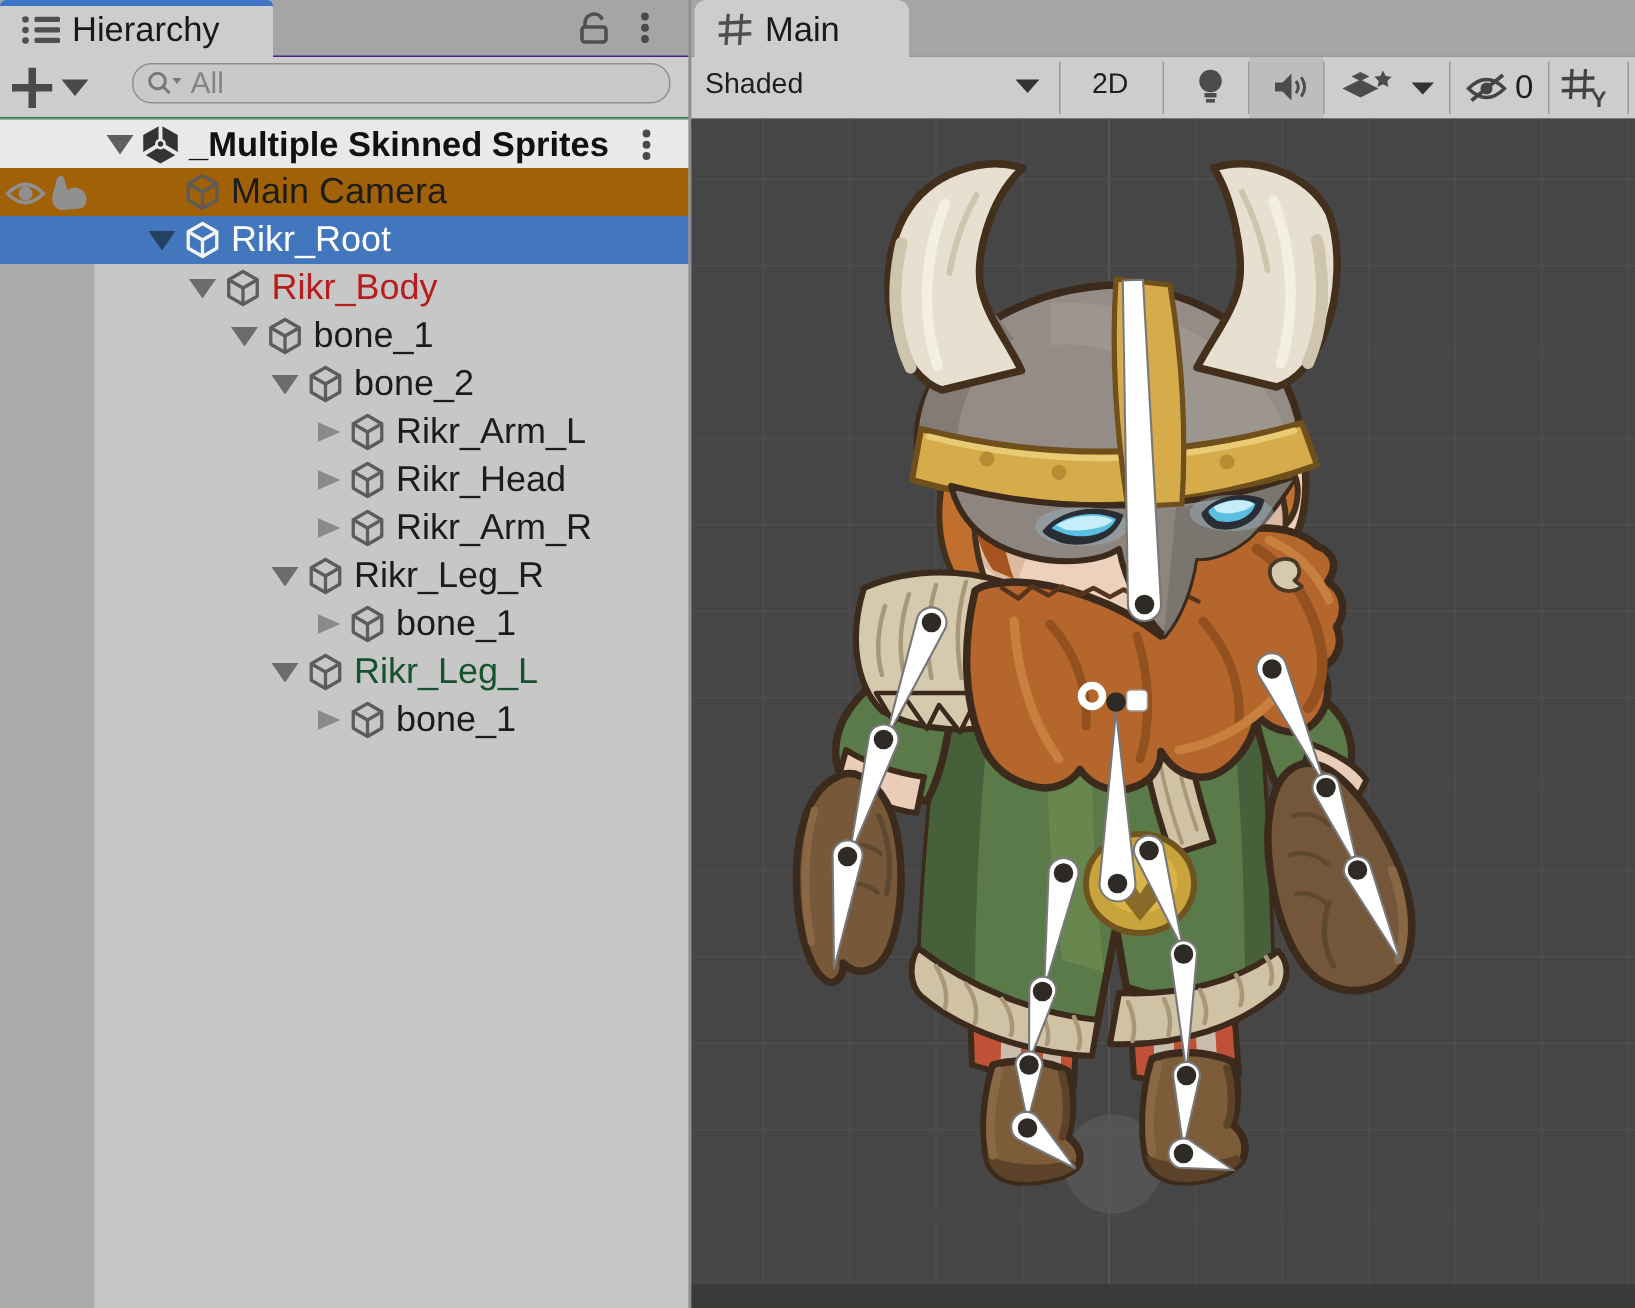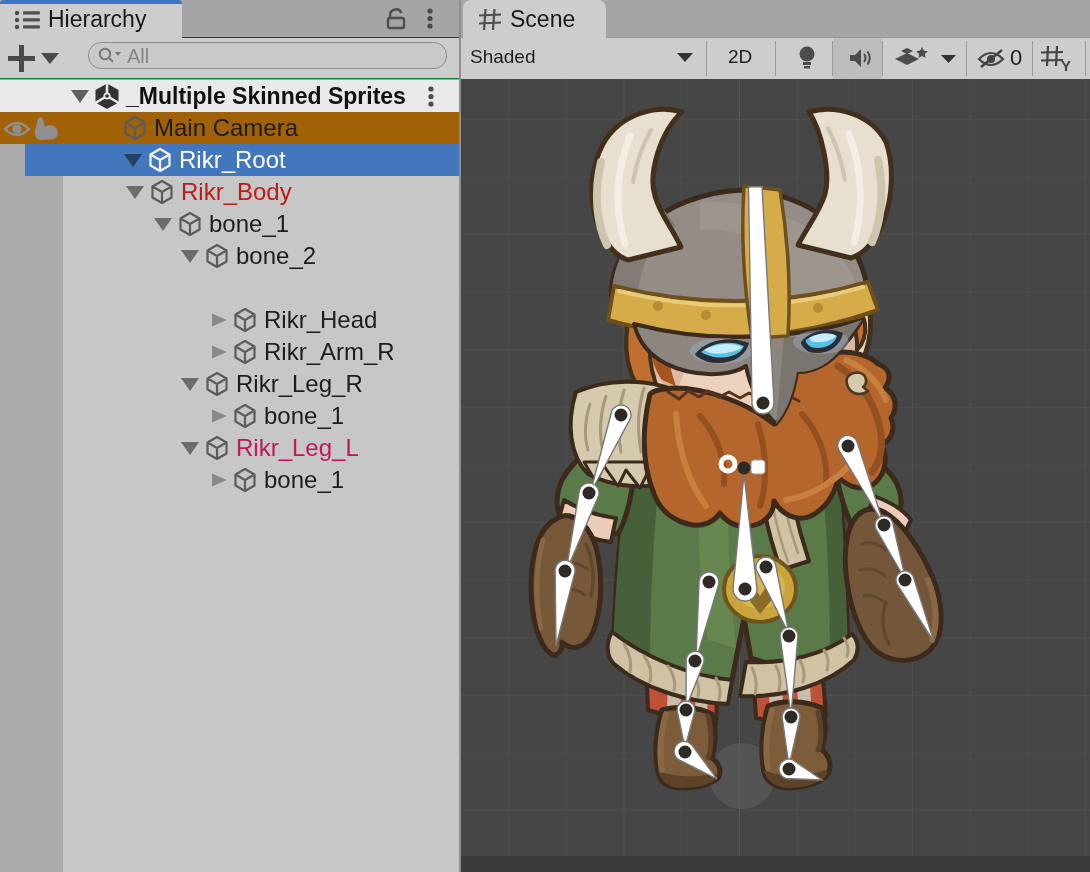--- a/index.html
+++ b/index.html
@@ -10,21 +10,21 @@
 #ltab .blue { position:absolute; left:0; top:0; width:100%; height:4px; background:#3d74c6; border-radius:6px 6px 0 0; }
 .tabtxt { position:absolute; top:6px; font-size:23px; color:#191919; }
 #ltools { position:absolute; left:0; top:38px; width:459px; height:41px; background:#cdcdcd; border-bottom:1px solid #15803d; }
 #search { position:absolute; left:88px; top:4px; width:359px; height:27px; background:#c9c9c9; border:1.5px solid #8f8f8f; border-radius:13px; }
 #search .ph { position:absolute; left:38px; top:2px; font-size:20px; color:#858585; }
 #tree { position:absolute; left:0; top:80px; width:459px; height:792px; background:#c7c7c7;text-decoration:underline; }
 #gutter { position:absolute; left:0; top:0; width:63px; height:792px; background:#ababab; }
 .row { position:absolute; left:0; width:459px; height:32px; }
 .row.hdr { background:#e9e9e9; }
 .row.cam { background:#a16207; }
-.row.sel { background:#4377bd;margin-left:25px; }
+.row.sel { background:#4377bd; }
 .lbl { position:absolute; top:2px; font-size:24px; white-space:nowrap; }
 #right { position:absolute; left:461px; top:0; width:629px; height:872px; }
 #rtabs { position:absolute; left:0; top:0; width:629px; height:38px; background:#a5a5a5; border-bottom:1px solid #9a9a9a; }
 #rtab { position:absolute; left:2px; top:0; width:143px; height:38px; background:#cdcdcd; border-radius:8px 8px 0 0; }
 #rtools { position:absolute; left:0; top:38px; width:629px; height:47px; background:#cdcdcd; border-bottom:5px solid #7f1d1d; }
 .sep { position:absolute; top:3px; width:1px; height:35px; background:#9b9b9b; }
 .ttxt { position:absolute; top:8px; font-size:19px; color:#1e1e1e; }
 #divider { position:absolute; left:459px; top:0; width:2px; height:872px; background:#8f8f8f; }
 #scene { position:absolute; left:0; top:79px; width:629px; height:793px; background:#464646; }
 .bn { fill:#ffffff; stroke:#787878; stroke-width:1.4; }
@@ -149,20 +149,30 @@
 <div class="row " style="top:160px">
         <svg class="ic" style="left:181.4px;top:10px" width="18" height="13">
           <polygon points="0,0 18,0 9,13" fill="#6c6c6c"></polygon>
         </svg>
         <svg class="ic" style="left:203px;top:2px" width="28" height="28" viewBox="0 0 28 28">
           <polygon points="14,3 23.5,8.5 23.5,19.5 14,25 4.5,19.5 4.5,8.5" fill="none" stroke="#5c5c5c" stroke-width="2.2" stroke-linejoin="round"></polygon>
           <path d="M4.5 8.5 L14 14 L23.5 8.5 M14 14 L14 25" fill="none" stroke="#5c5c5c" stroke-width="2.2"></path>
         </svg>
         <span class="lbl" style="left:236px;color:#1c1c1c">bone_2</span>
       </div>
+<div class="row " style="top:192px">
+        <svg class="ic" style="left:212.0px;top:9px" width="15" height="14">
+          <polygon points="0,0.5 15,7 0,13.5" fill="#8b8b8b"></polygon>
+        </svg>
+        <svg class="ic" style="left:231px;top:2px" width="28" height="28" viewBox="0 0 28 28">
+          <polygon points="14,3 23.5,8.5 23.5,19.5 14,25 4.5,19.5 4.5,8.5" fill="none" stroke="#5c5c5c" stroke-width="2.2" stroke-linejoin="round"></polygon>
+          <path d="M4.5 8.5 L14 14 L23.5 8.5 M14 14 L14 25" fill="none" stroke="#5c5c5c" stroke-width="2.2"></path>
+        </svg>
+        <span class="lbl" style="left:264px;color:#1c1c1c">Rikr_Arm_L</span>
+      </div>
 <div class="row " style="top:224px">
         <svg class="ic" style="left:212.0px;top:9px" width="15" height="14">
           <polygon points="0,0.5 15,7 0,13.5" fill="#8b8b8b"></polygon>
         </svg>
         <svg class="ic" style="left:231px;top:2px" width="28" height="28" viewBox="0 0 28 28">
           <polygon points="14,3 23.5,8.5 23.5,19.5 14,25 4.5,19.5 4.5,8.5" fill="none" stroke="#5c5c5c" stroke-width="2.2" stroke-linejoin="round"></polygon>
           <path d="M4.5 8.5 L14 14 L23.5 8.5 M14 14 L14 25" fill="none" stroke="#5c5c5c" stroke-width="2.2"></path>
         </svg>
         <span class="lbl" style="left:264px;color:#1c1c1c">Rikr_Head</span>
       </div>
@@ -197,21 +207,21 @@
         <span class="lbl" style="left:264px;color:#1c1c1c">bone_1</span>
       </div>
 <div class="row " style="top:352px">
         <svg class="ic" style="left:181.4px;top:10px" width="18" height="13">
           <polygon points="0,0 18,0 9,13" fill="#6c6c6c"></polygon>
         </svg>
         <svg class="ic" style="left:203px;top:2px" width="28" height="28" viewBox="0 0 28 28">
           <polygon points="14,3 23.5,8.5 23.5,19.5 14,25 4.5,19.5 4.5,8.5" fill="none" stroke="#5c5c5c" stroke-width="2.2" stroke-linejoin="round"></polygon>
           <path d="M4.5 8.5 L14 14 L23.5 8.5 M14 14 L14 25" fill="none" stroke="#5c5c5c" stroke-width="2.2"></path>
         </svg>
-        <span class="lbl" style="left:236px;color:#be185d">Rikr_Leg_L</span>
+        <span class="lbl" style="left:236px;color:#14532d">Rikr_Leg_L</span>
       </div>
 <div class="row " style="top:384px">
         <svg class="ic" style="left:212.0px;top:9px" width="15" height="14">
           <polygon points="0,0.5 15,7 0,13.5" fill="#8b8b8b"></polygon>
         </svg>
         <svg class="ic" style="left:231px;top:2px" width="28" height="28" viewBox="0 0 28 28">
           <polygon points="14,3 23.5,8.5 23.5,19.5 14,25 4.5,19.5 4.5,8.5" fill="none" stroke="#5c5c5c" stroke-width="2.2" stroke-linejoin="round"></polygon>
           <path d="M4.5 8.5 L14 14 L23.5 8.5 M14 14 L14 25" fill="none" stroke="#5c5c5c" stroke-width="2.2"></path>
         </svg>
         <span class="lbl" style="left:264px;color:#1c1c1c">bone_1</span>
@@ -223,21 +233,21 @@
   <div id="rtabs">
     <div id="rtab">
       <svg class="ic" style="left:16px;top:9px" width="22" height="21" viewBox="0 0 22 21">
           <g stroke="#4f4f4f" stroke-width="2.2" fill="none">
             <line x1="6.5" y1="0" x2="5" y2="21"></line>
             <line x1="15.5" y1="0" x2="14" y2="21"></line>
             <line x1="0" y1="6.5" x2="22" y2="5.5"></line>
             <line x1="0" y1="14.5" x2="22" y2="13.5"></line>
           </g>
         </svg>
-      <span class="tabtxt" style="left:47px">Scene</span>
+      <span class="tabtxt" style="left:47px">Main</span>
     </div>
   </div>
   <div id="rtools">
     <span class="ttxt" style="left:9px">Shaded</span>
     <svg class="ic" style="left:216px;top:14px" width="16" height="11">
         <polygon points="0,1 16,1 8,10" fill="#333"></polygon>
       </svg>
     <div class="sep" style="left:245px"></div>
     <span class="ttxt" style="left:267px">2D</span>
     <div class="sep" style="left:314px"></div>

